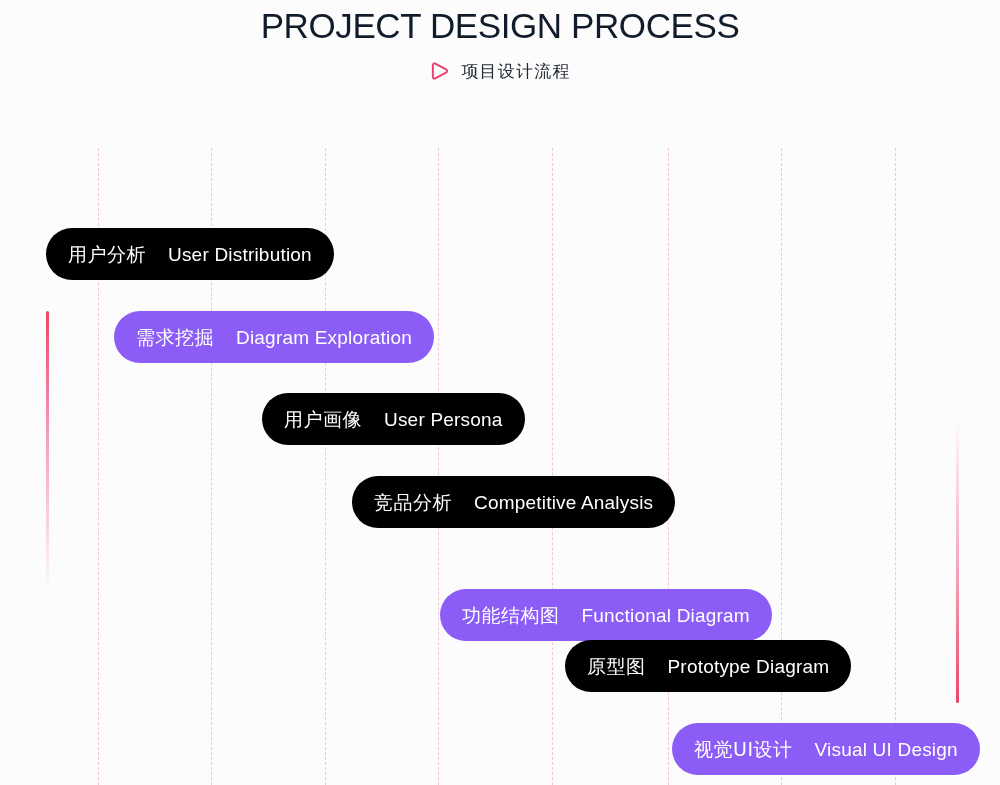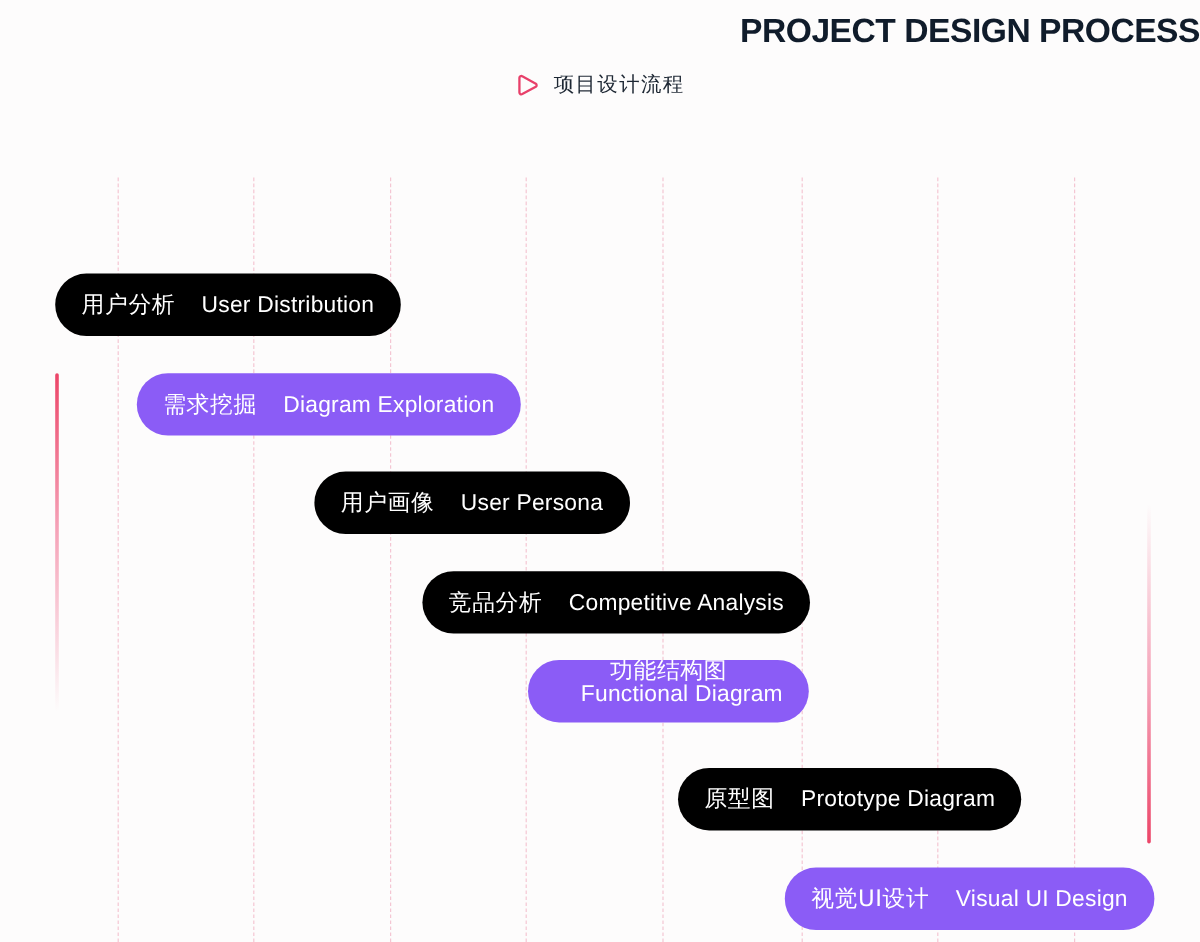--- a/index.html
+++ b/index.html
@@ -27,27 +27,26 @@
     position: absolute;
     top: 0;
     left: 0;
     width: 1000px;
     text-align: center;
     pointer-events: none;
   }
   .main-title {
     margin: 0;
     padding-top: 6px;
-    font-size: 28px;
+    font-size: 35px;
     line-height: 40px;
-    font-weight: 700;
+    font-weight: 400;
     letter-spacing: -0.4px;
     color: #101c2b;
     font-family: "Liberation Sans", "DejaVu Sans", sans-serif;
-    text-align: right;
   }
   .subtitle-row {
     margin-top: 14px;
     display: flex;
     align-items: center;
     justify-content: center;
     gap: 10px;
   }
   .play-icon {
     width: 22px;
@@ -163,27 +162,27 @@
         <span class="pill-en">Diagram Exploration</span>
       </div>
       <div class="pill pink" style="left: 262px; top: 393px;">
         <span class="pill-cn">用户画像</span>
         <span class="pill-en">User Persona</span>
       </div>
       <div class="pill pink" style="left: 352px; top: 476px;">
         <span class="pill-cn">竞品分析</span>
         <span class="pill-en">Competitive Analysis</span>
       </div>
-      <div class="pill navy" style="left: 440px; top: 550px; flex-direction: column;">
+      <div class="pill navy" style="left: 440px; top: 589px;">
         <span class="pill-cn">功能结构图</span>
         <span class="pill-en">Functional Diagram</span>
       </div>
       <div class="pill pink" style="left: 565px; top: 640px;">
         <span class="pill-cn">原型图</span>
         <span class="pill-en">Prototype Diagram</span>
       </div>
-      <div class="pill navy" style="left: 654px; top: 723px;">
+      <div class="pill navy" style="left: 672px; top: 723px;">
         <span class="pill-cn">视觉UI设计</span>
         <span class="pill-en">Visual UI Design</span>
       </div>
     </div>
 
 </div>
 
 </body></html>

